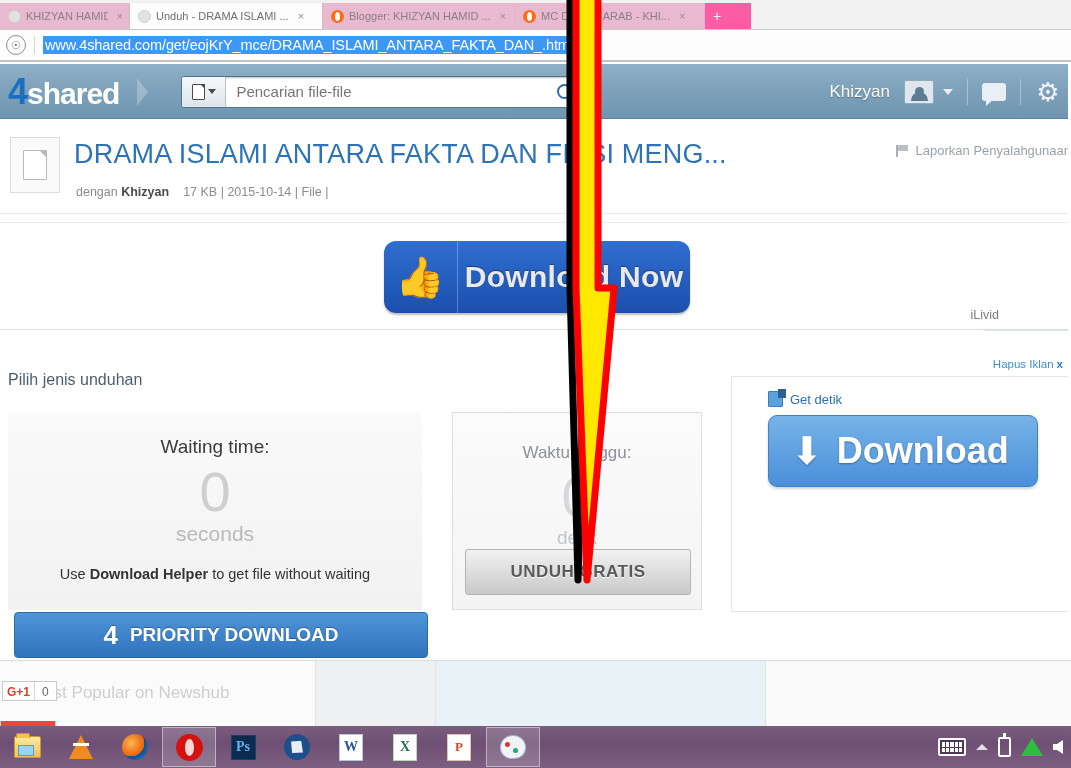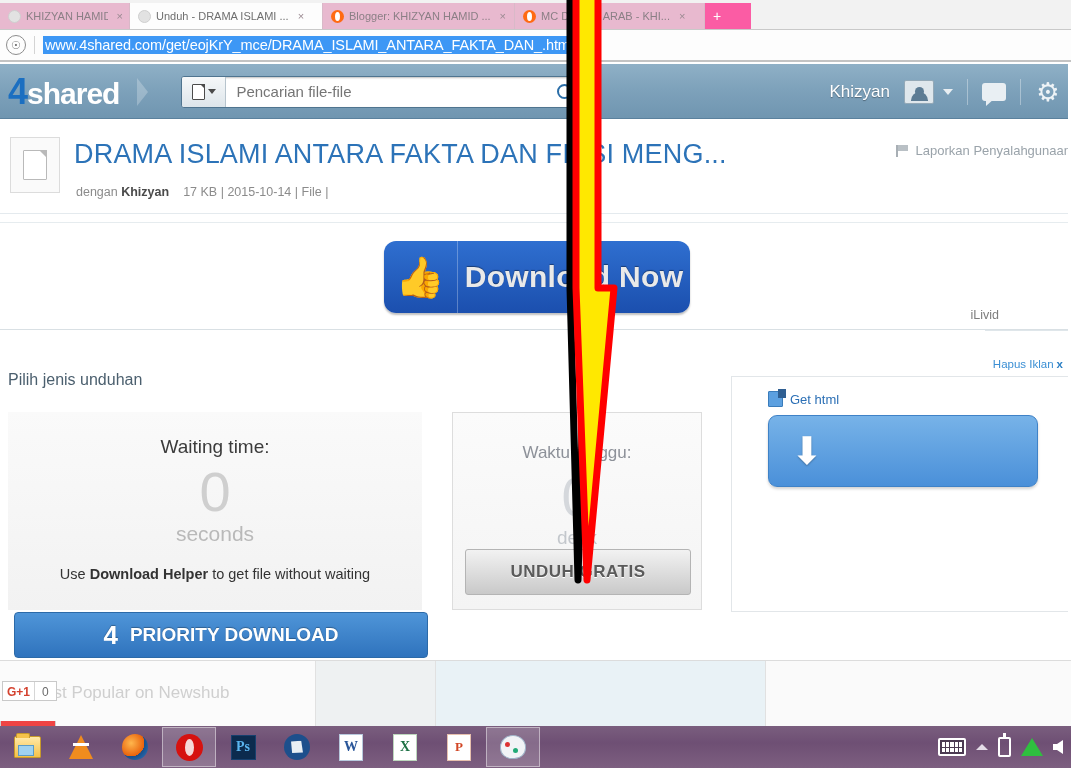--- a/index.html
+++ b/index.html
@@ -429,24 +429,25 @@
   <div class="panel" id="panel-id">
     <div class="wait-label">Waktu tunggu:</div>
     <div class="wait-num">0</div>
     <div class="wait-unit">detik</div>
     <div class="free-btn">UNDUH GRATIS</div>
   </div>
 
   <div id="panel-ad-right">
     <div class="get-file">
       <span class="getfile-icon"></span>
-      <span>Get html</span>
+      <span>Get detik</span>
     </div>
     <div class="big-dl-btn">
       <span class="arrow-dn">⬇</span>
+      <span class="big-dl-label">Download</span>
     </div>
   </div>
 </div>
 
 <div id="page-right-edge"></div>
 
 <div id="bottom-strip">
   <div class="bcell" id="bcell-1">
     <div class="newshub-label">Most Popular on Newshub</div>
     <div class="gplus">

